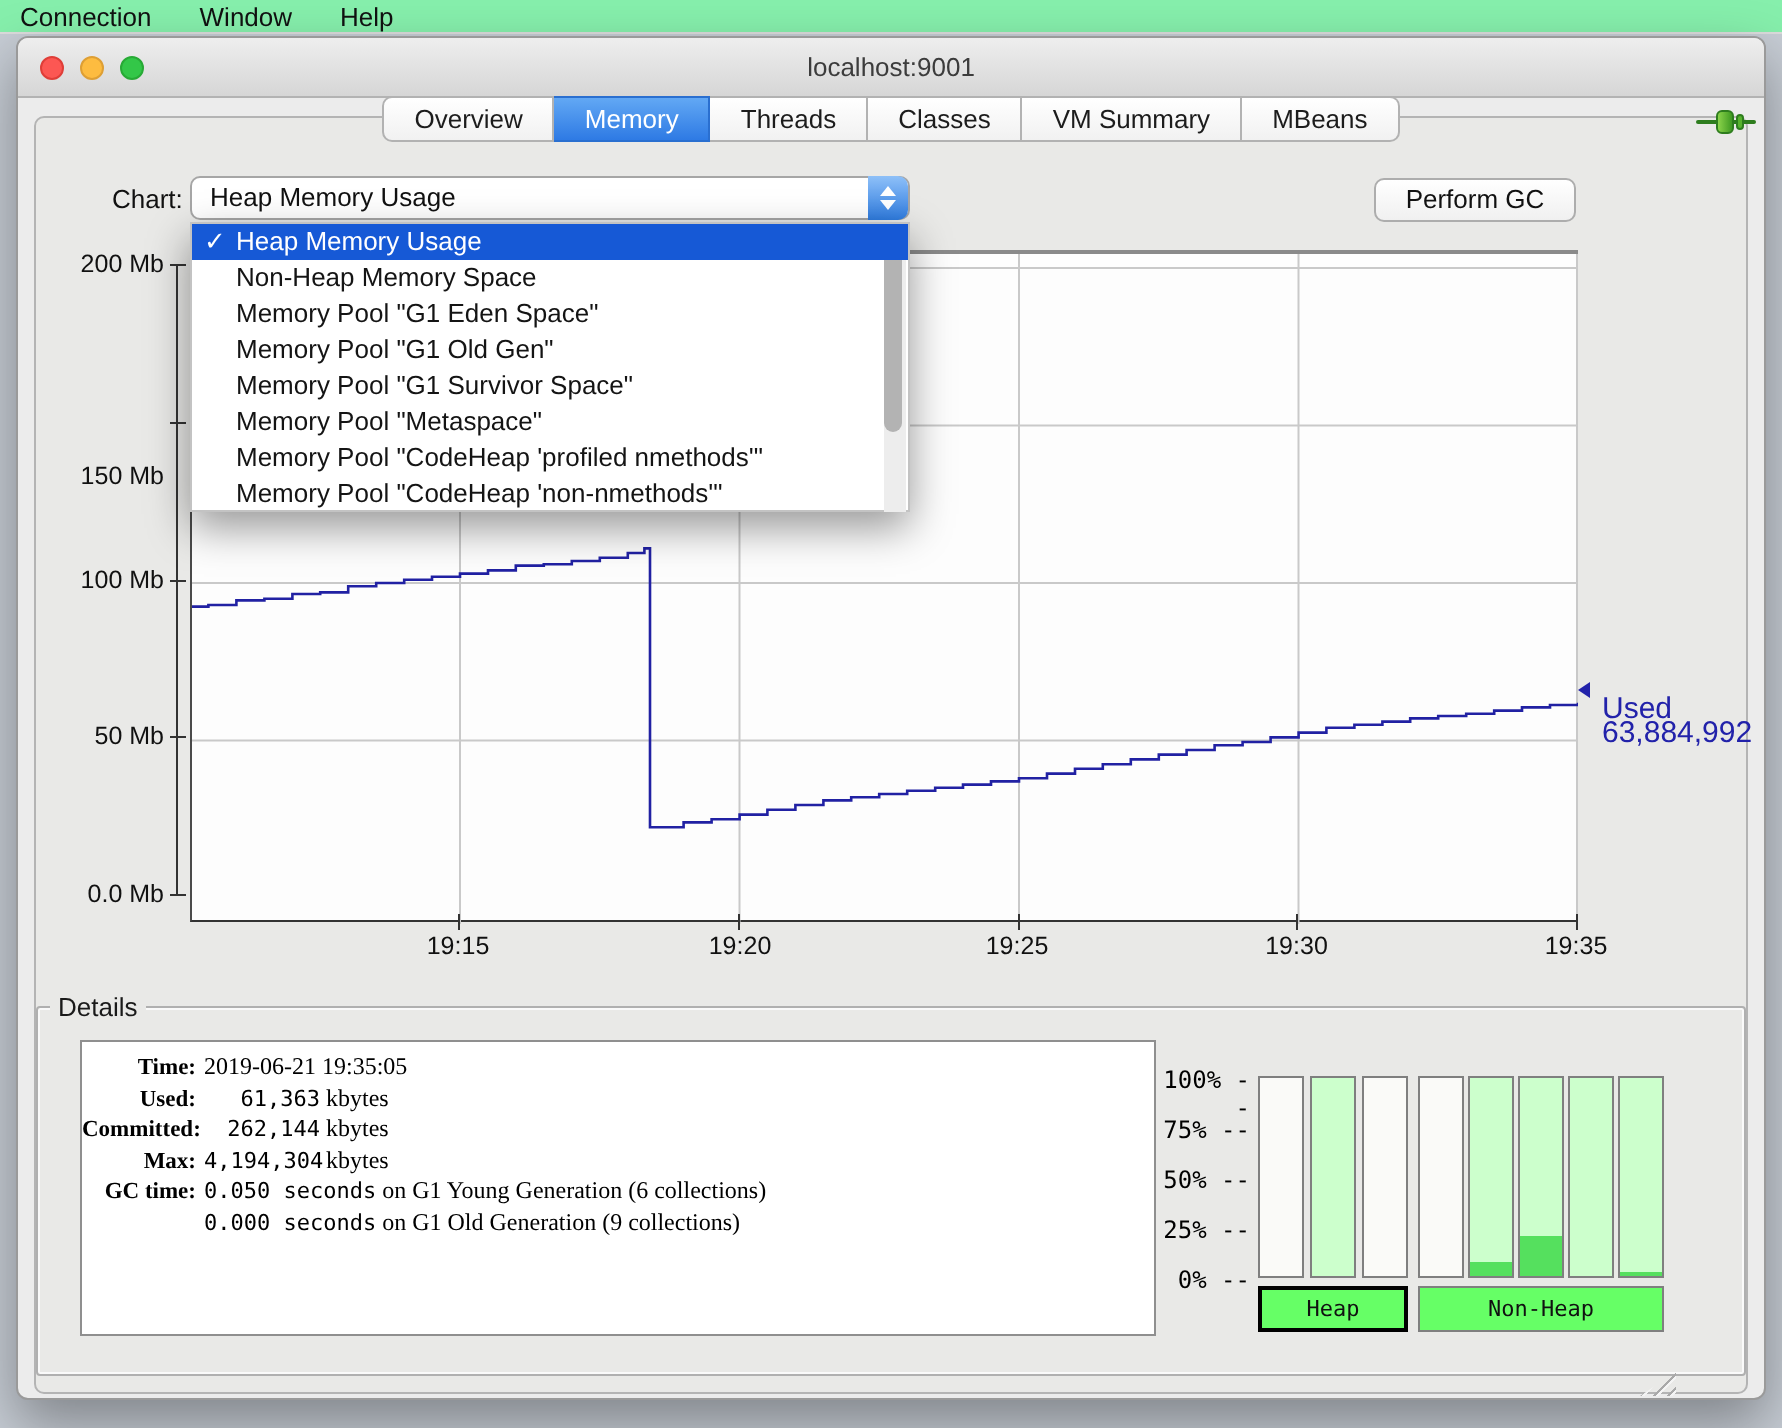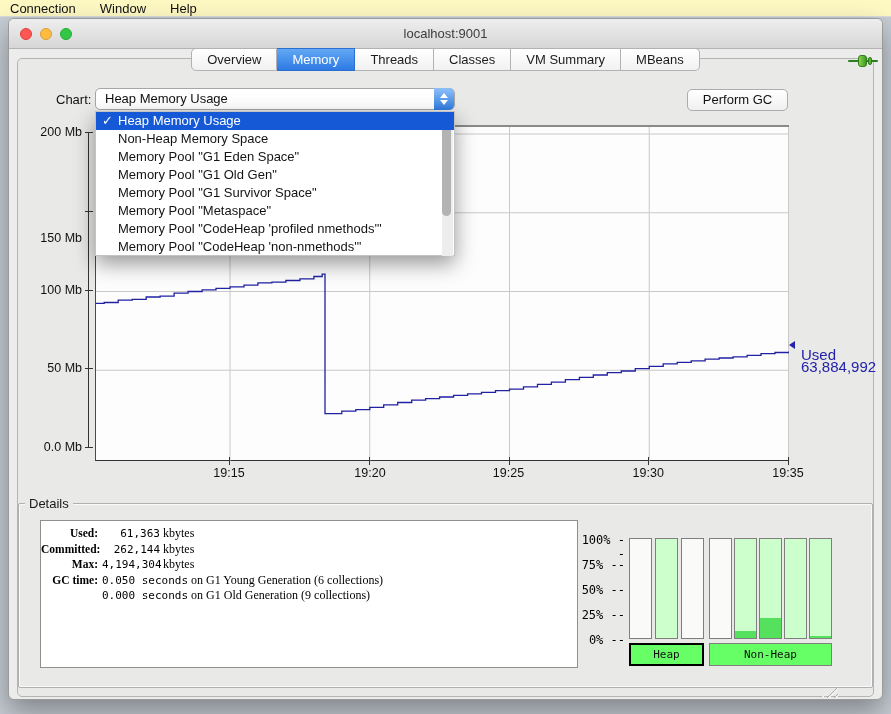--- a/index.html
+++ b/index.html
@@ -1,20 +1,20 @@
 <!DOCTYPE html>
 <html><head>
 <meta charset="utf-8">
 <style>
   * { margin:0; padding:0; box-sizing:border-box; }
   html,body { width:891px; height:714px; }
   body { font-family:"Liberation Sans", sans-serif; background:#c6ccd4; position:relative; overflow:hidden; }
 
   
-  .menubar { position:absolute; left:0; top:0; width:891px; height:17px; background:#fef9c3; display:flex; align-items:center; padding-left:10px; gap:24px; border-bottom:1px solid #dcdcdc; }
+  .menubar { position:absolute; left:0; top:0; width:891px; height:17px; background:#86efac; display:flex; align-items:center; padding-left:10px; gap:24px; border-bottom:1px solid #dcdcdc; }
   .menubar .mitem { font-size:13px; color:#111; }
 
   
   .window { position:absolute; left:8px; top:18px; width:875px; height:682px; background:#ececec; border-radius:6px; border:1px solid #9a9a9a; box-shadow:0 12px 28px rgba(0,0,0,.35); }
   .titlebar { position:absolute; left:0; top:0; width:100%; height:30px; border-radius:5px 5px 0 0; background:linear-gradient(#eeeeee,#d6d6d6); border-bottom:1px solid #b3b3b3; }
   .titlebar .title { position:absolute; left:0; right:0; top:7px; text-align:center; font-size:13px; color:#3c3c3c; }
   .tl { position:absolute; top:9px; width:12px; height:12px; border-radius:50%; }
   .tl.red { left:11px; background:#fc5753; border:1px solid #df3e38; }
   .tl.yellow { left:31px; background:#fdbc40; border:1px solid #de9f34; }
   .tl.green { left:51px; background:#33c748; border:1px solid #27aa35; }
@@ -180,20 +180,24 @@
     <div class="opt"><span>Memory Pool "G1 Survivor Space"</span></div>
     <div class="opt"><span>Memory Pool "Metaspace"</span></div>
     <div class="opt"><span>Memory Pool "CodeHeap 'profiled nmethods'"</span></div>
     <div class="opt"><span>Memory Pool "CodeHeap 'non-nmethods'"</span></div>
   </div>
 
 <div class="details-box"></div>
 <div class="details-title">Details</div>
 <div class="info-box" id="details-rows">
     <div class="drow">
+      <div class="dlabel">Time:</div>
+      <div class="dval"><span>2019-06-21 19:35:05</span></div>
+    </div>
+    <div class="drow">
       <div class="dlabel">Used:</div>
       <div class="dval"><span class="dmono num">61,363</span><span> kbytes</span></div>
     </div>
     <div class="drow">
       <div class="dlabel">Committed:</div>
       <div class="dval"><span class="dmono num">262,144</span><span> kbytes</span></div>
     </div>
     <div class="drow">
       <div class="dlabel">Max:</div>
       <div class="dval"><span class="dmono num">4,194,304</span><span> kbytes</span></div>

